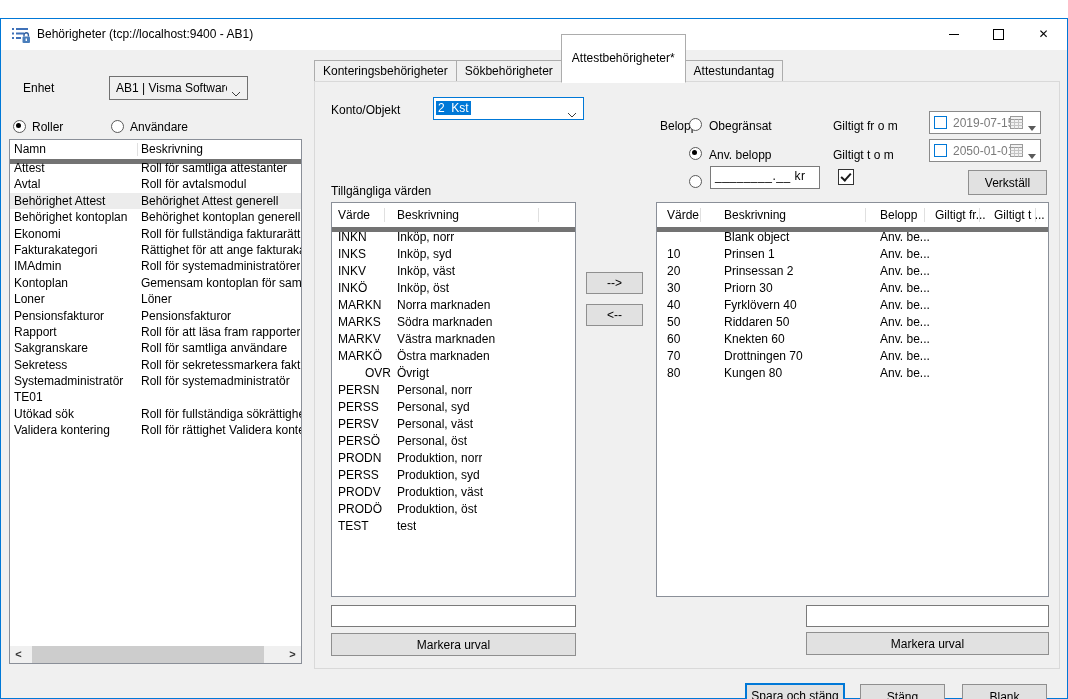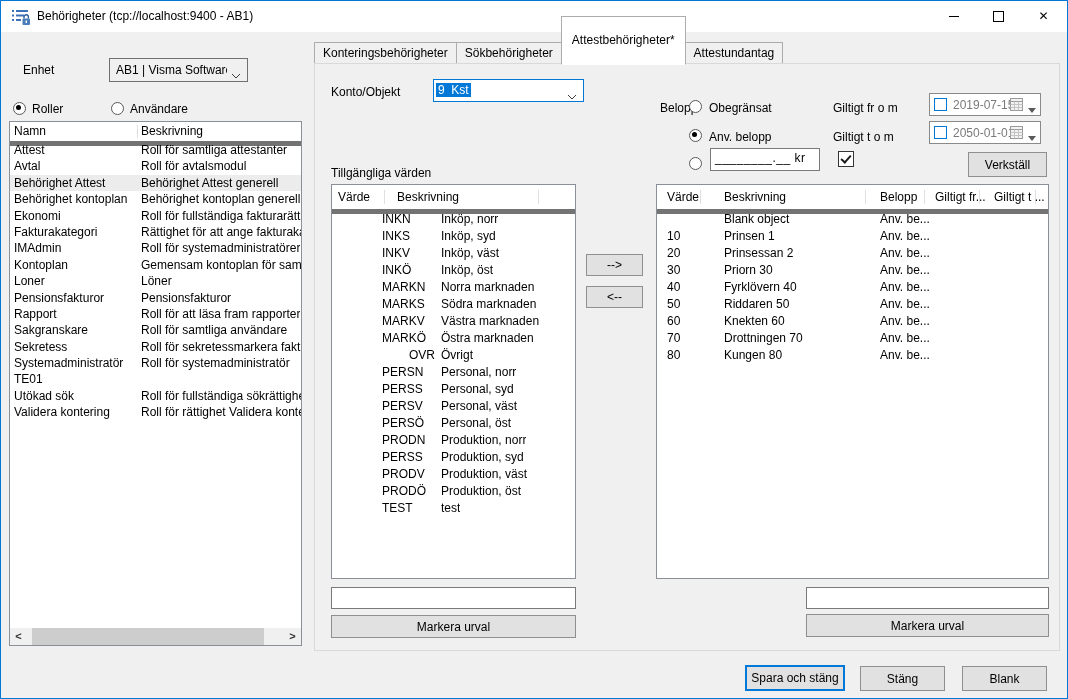--- a/index.html
+++ b/index.html
@@ -1,18 +1,18 @@
 <!DOCTYPE html>
 <html><head>
 <meta charset="utf-8">
 <style>
   html,body{margin:0;padding:0;}
   body{width:1068px;height:699px;position:relative;overflow:hidden;
        font-family:"Liberation Sans",sans-serif;font-size:12px;color:#000;background:#fff;}
-  .window{position:absolute;inset:0;border:1px solid #0078d7;background:#f0f0f0;box-sizing:border-box;}
+  .window{position:absolute;inset:0;border:1px solid #0078d7;background:#f0f0f0;box-sizing:border-box;margin-top:18px;}
   .titlebar{position:absolute;left:0;top:0;right:0;height:31px;background:#fff;}
   .title-icon{position:absolute;left:10px;top:7px;}
   .title-text{position:absolute;left:36px;top:8px;font-size:12px;color:#000;white-space:nowrap;}
   .winbtn{position:absolute;top:0;width:45px;height:31px;text-align:center;line-height:31px;color:#000;}
   .winbtn.min{right:91px;}
   .winbtn.max{right:46px;}
   .winbtn.close{right:1px;font-size:12px;}
   .minus-glyph{display:inline-block;width:10px;border-top:1px solid #000;vertical-align:middle;}
   .square-glyph{display:inline-block;width:9px;height:9px;border:1px solid #000;vertical-align:middle;}
 
@@ -48,21 +48,21 @@
   #roles-list .lv-head{height:19px;}
   #roles-list .lv-hcell{line-height:19px;}
   #roles-list .lv-hsep{left:127px;height:13px;}
   #roles-list .lv-body{top:20px;bottom:18px;}
   #roles-list .lv-row{height:16.4px;line-height:16.4px;}
 
   #available-list{left:330px;top:183px;width:245px;height:395px;}
   #available-list .lv-head{height:24px;}
   #available-list .lv-hcell{line-height:24px;}
   #available-list .lv-hsep{top:5px;height:14px;}
-  #available-list .lv-body{top:26px;bottom:16px;padding-left:44px;}
+  #available-list .lv-body{top:26px;bottom:16px;}
   #available-list .lv-row{height:17px;line-height:17px;}
 
   #assigned-list{left:655px;top:183px;width:393px;height:395px;}
   #assigned-list .lv-head{height:24px;}
   #assigned-list .lv-hcell{line-height:24px;}
   #assigned-list .lv-hsep{top:5px;height:14px;}
   #assigned-list .lv-body{top:26px;bottom:0;}
   #assigned-list .lv-row{height:17px;line-height:17px;}
 
   
@@ -221,21 +221,21 @@
   <div class="tabstrip">
       <div class="tab">Konteringsbehörigheter</div>
       <div class="tab">Sökbehörigheter</div>
       <div class="tab active">Attestbehörigheter*</div>
       <div class="tab">Attestundantag</div>
     </div>
   <div class="tabpanel"></div>
 
   <span class="lbl" style="left:330px;top:84px;">Konto/Objekt</span>
   <div class="combo focused" style="left:432px;top:78px;width:151px;height:23px;">
-    <span class="val"><span class="sel-blue">9  Kst</span></span>
+    <span class="val"><span class="sel-blue">2  Kst</span></span>
     <span class="chev">
       <svg width="10" height="6">
           <polyline points="1,1 5,5 9,1" fill="none" stroke="#3c3c3c"></polyline>
         </svg>
     </span>
   </div>
 
   <span class="lbl" style="left:659px;top:100px;">Belopp</span>
   <span class="radio" style="left:688px;top:99px;"></span>
   <span class="lbl" style="left:708px;top:100px;">Obegränsat</span>

